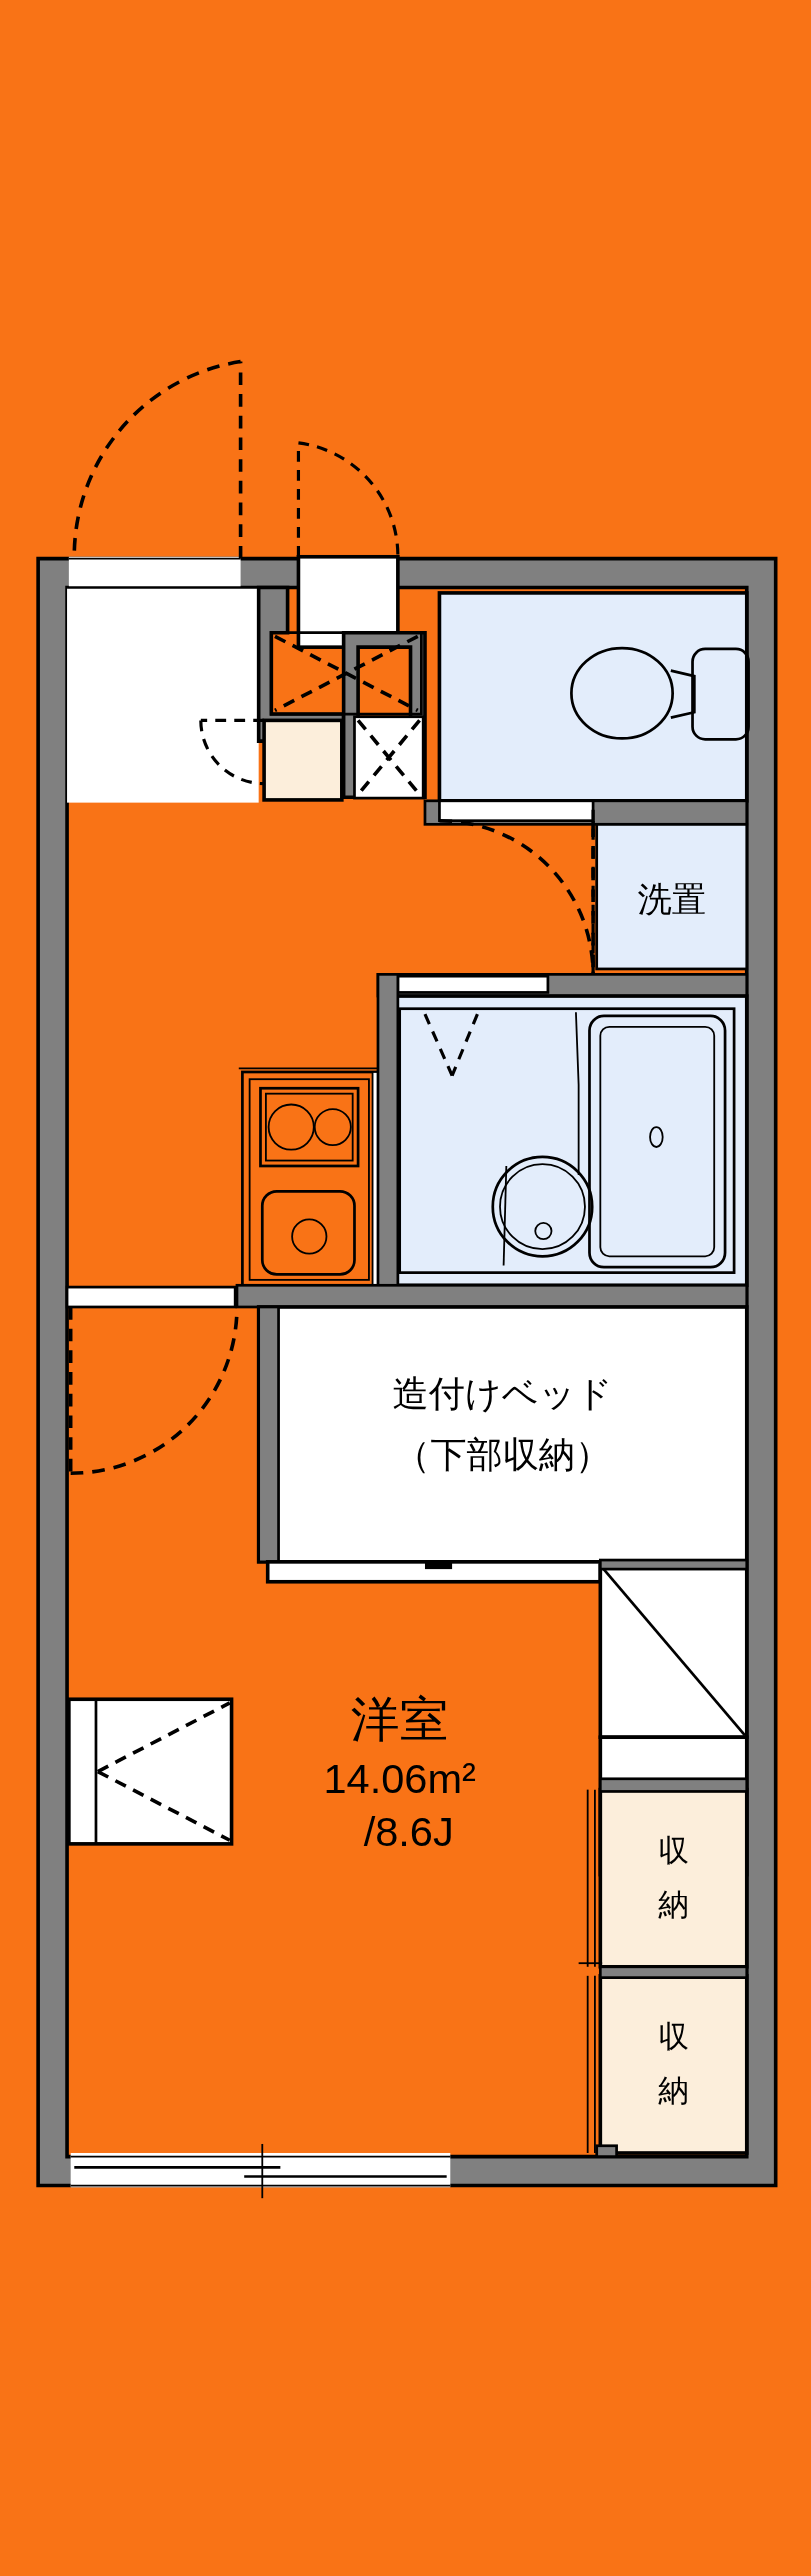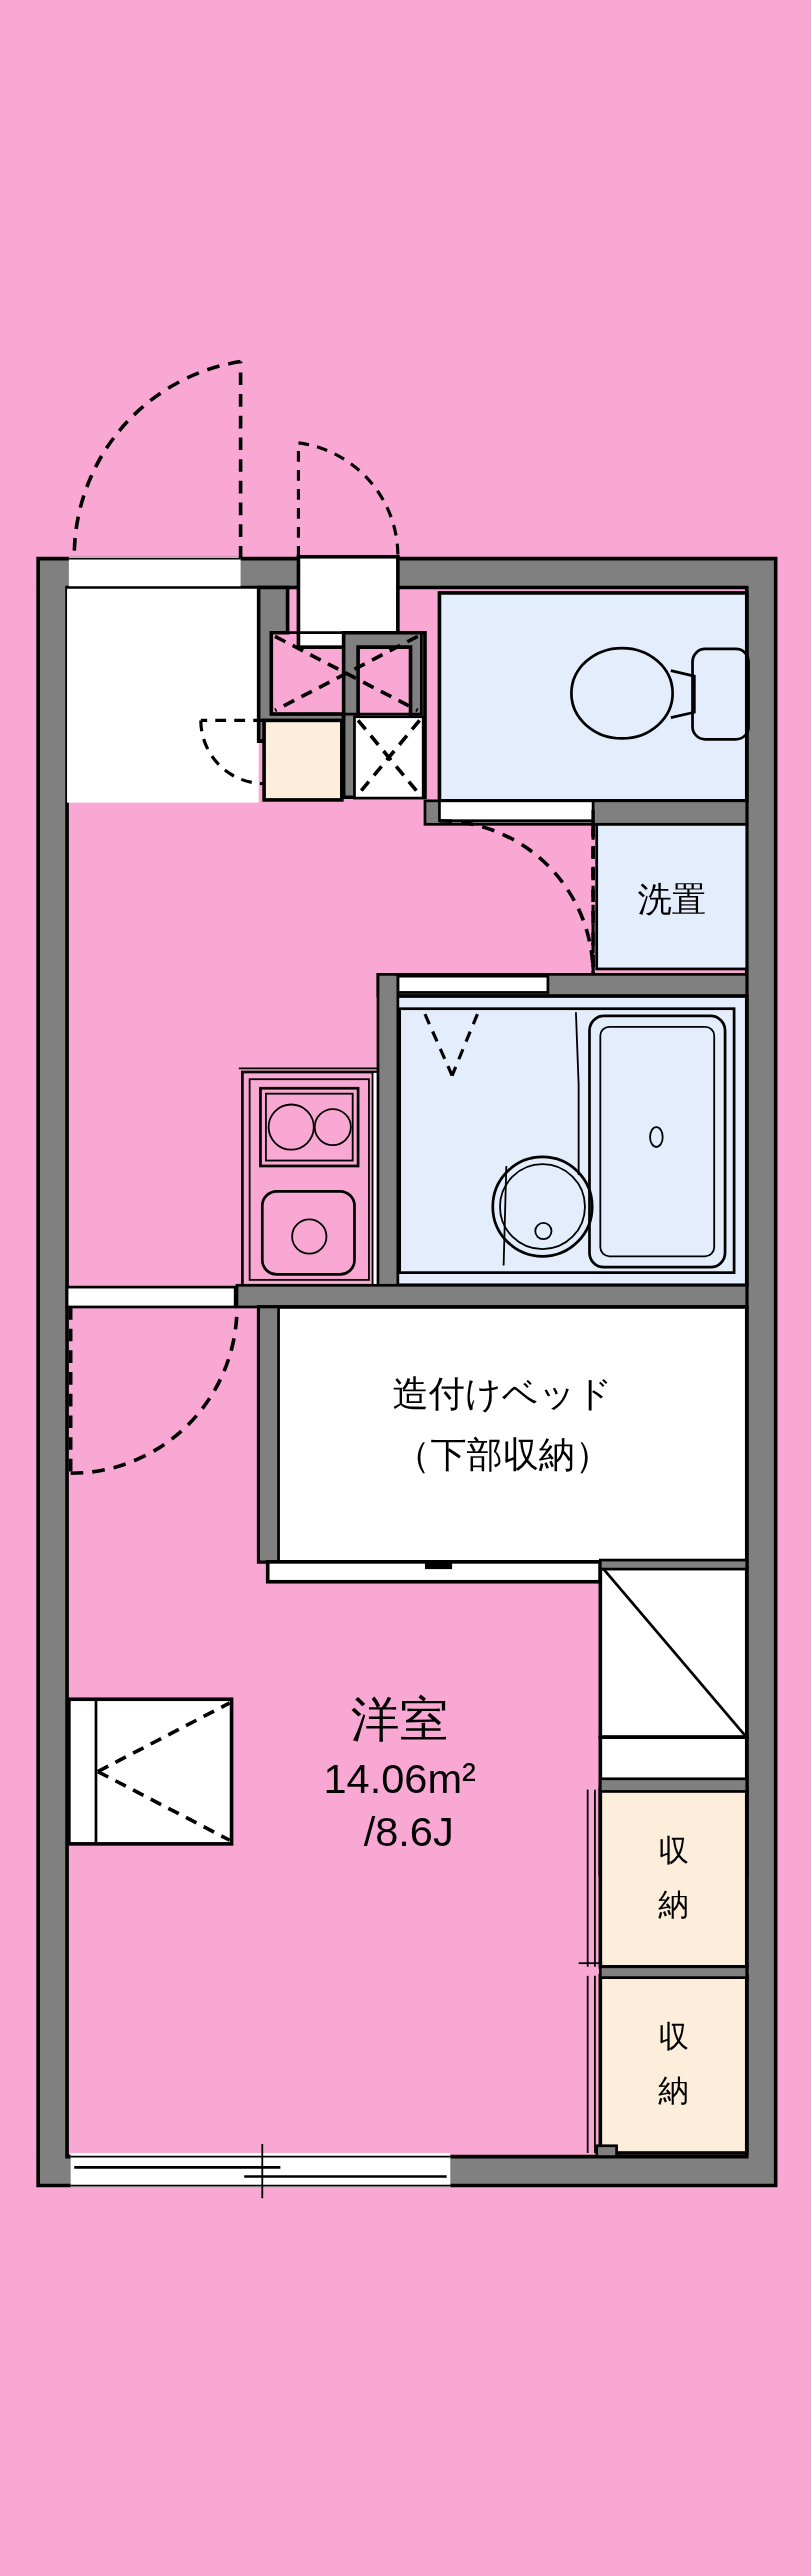--- a/index.html
+++ b/index.html
@@ -11,21 +11,21 @@
   body {
     width: 812px;
     height: 2576px;
     font-family: "Liberation Sans", "DejaVu Sans", sans-serif;
     overflow: hidden;
   }
   #plan-root {
     position: relative;
     width: 812px;
     height: 2576px;
-    background: #f9a8d4;
+    background: #f97316;
   }
   svg#floorplan {
     display: block;
     width: 812px;
     height: 2576px;
   }
   .wall-fill   { fill: #808080; stroke: #000000; stroke-width: 4; }
   .wall-fill-thin { fill: #808080; stroke: #000000; stroke-width: 3; }
   .room-blue   { fill: #e3edfb; stroke: #000000; stroke-width: 4; }
   .room-blue-thin { fill: #e3edfb; stroke: #000000; stroke-width: 3; }

